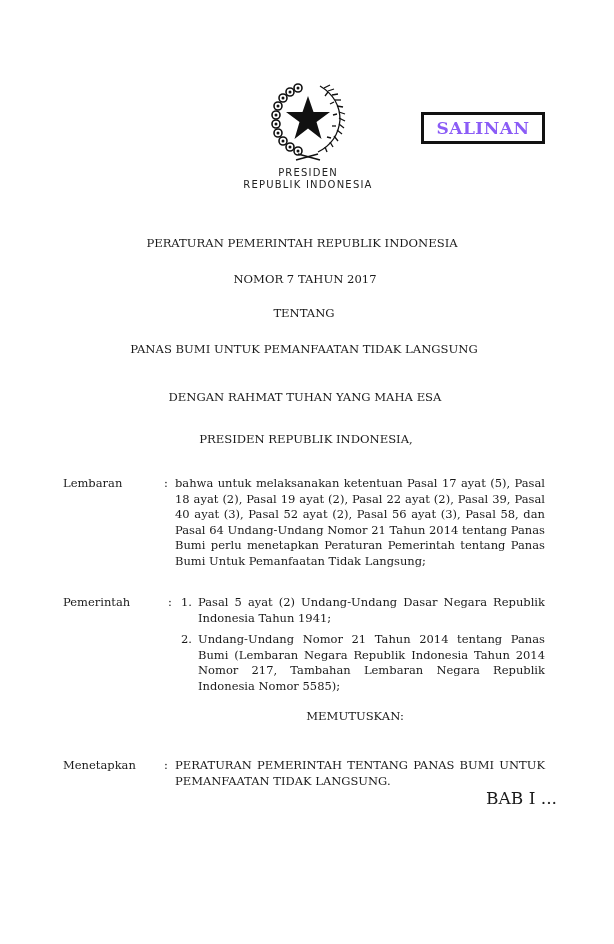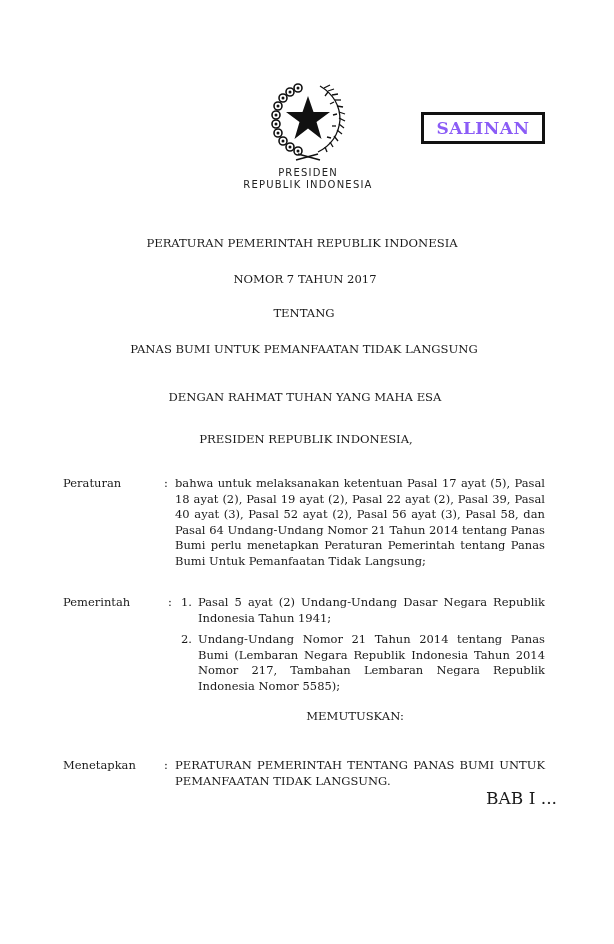--- a/index.html
+++ b/index.html
@@ -124,21 +124,21 @@
 <div class="abs center-line" style="top:236px; left:-5px;">PERATURAN PEMERINTAH REPUBLIK INDONESIA</div>
 <div class="abs center-line" style="top:272px; left:-2px;">NOMOR 7 TAHUN 2017</div>
 <div class="abs center-line" style="top:306px; left:-3px;">TENTANG</div>
 <div class="abs center-line" style="top:342px; left:-3px;">PANAS BUMI UNTUK PEMANFAATAN TIDAK LANGSUNG</div>
 
 <div class="abs center-line" style="top:390px; left:-2px;">DENGAN RAHMAT TUHAN YANG MAHA ESA</div>
 <div class="abs center-line" style="top:432px; left:-1px;">PRESIDEN REPUBLIK INDONESIA,</div>
 
 <div class="abs section" style="top:476px;">
   <div class="row">
-    <span class="label">Peraturan</span>
+    <span class="label">Lembaran</span>
     <span class="colon">:</span>
     <span class="body-text">bahwa untuk melaksanakan ketentuan Pasal 17 ayat (5), Pasal 18 ayat (2), Pasal 19 ayat (2), Pasal 22 ayat (2), Pasal 39, Pasal 40 ayat (3), Pasal 52 ayat (2), Pasal 56 ayat (3), Pasal 58, dan Pasal 64 Undang-Undang Nomor 21 Tahun 2014 tentang Panas Bumi perlu menetapkan Peraturan Pemerintah tentang Panas Bumi Untuk Pemanfaatan Tidak Langsung;</span>
   </div>
 </div>
 
 <div class="abs section" style="top:595px;">
   <div class="row">
     <span class="label">Pemerintah</span>
     <span class="colon" style="padding-left:4px; width:13px;">:</span>
     <div class="body-text">

